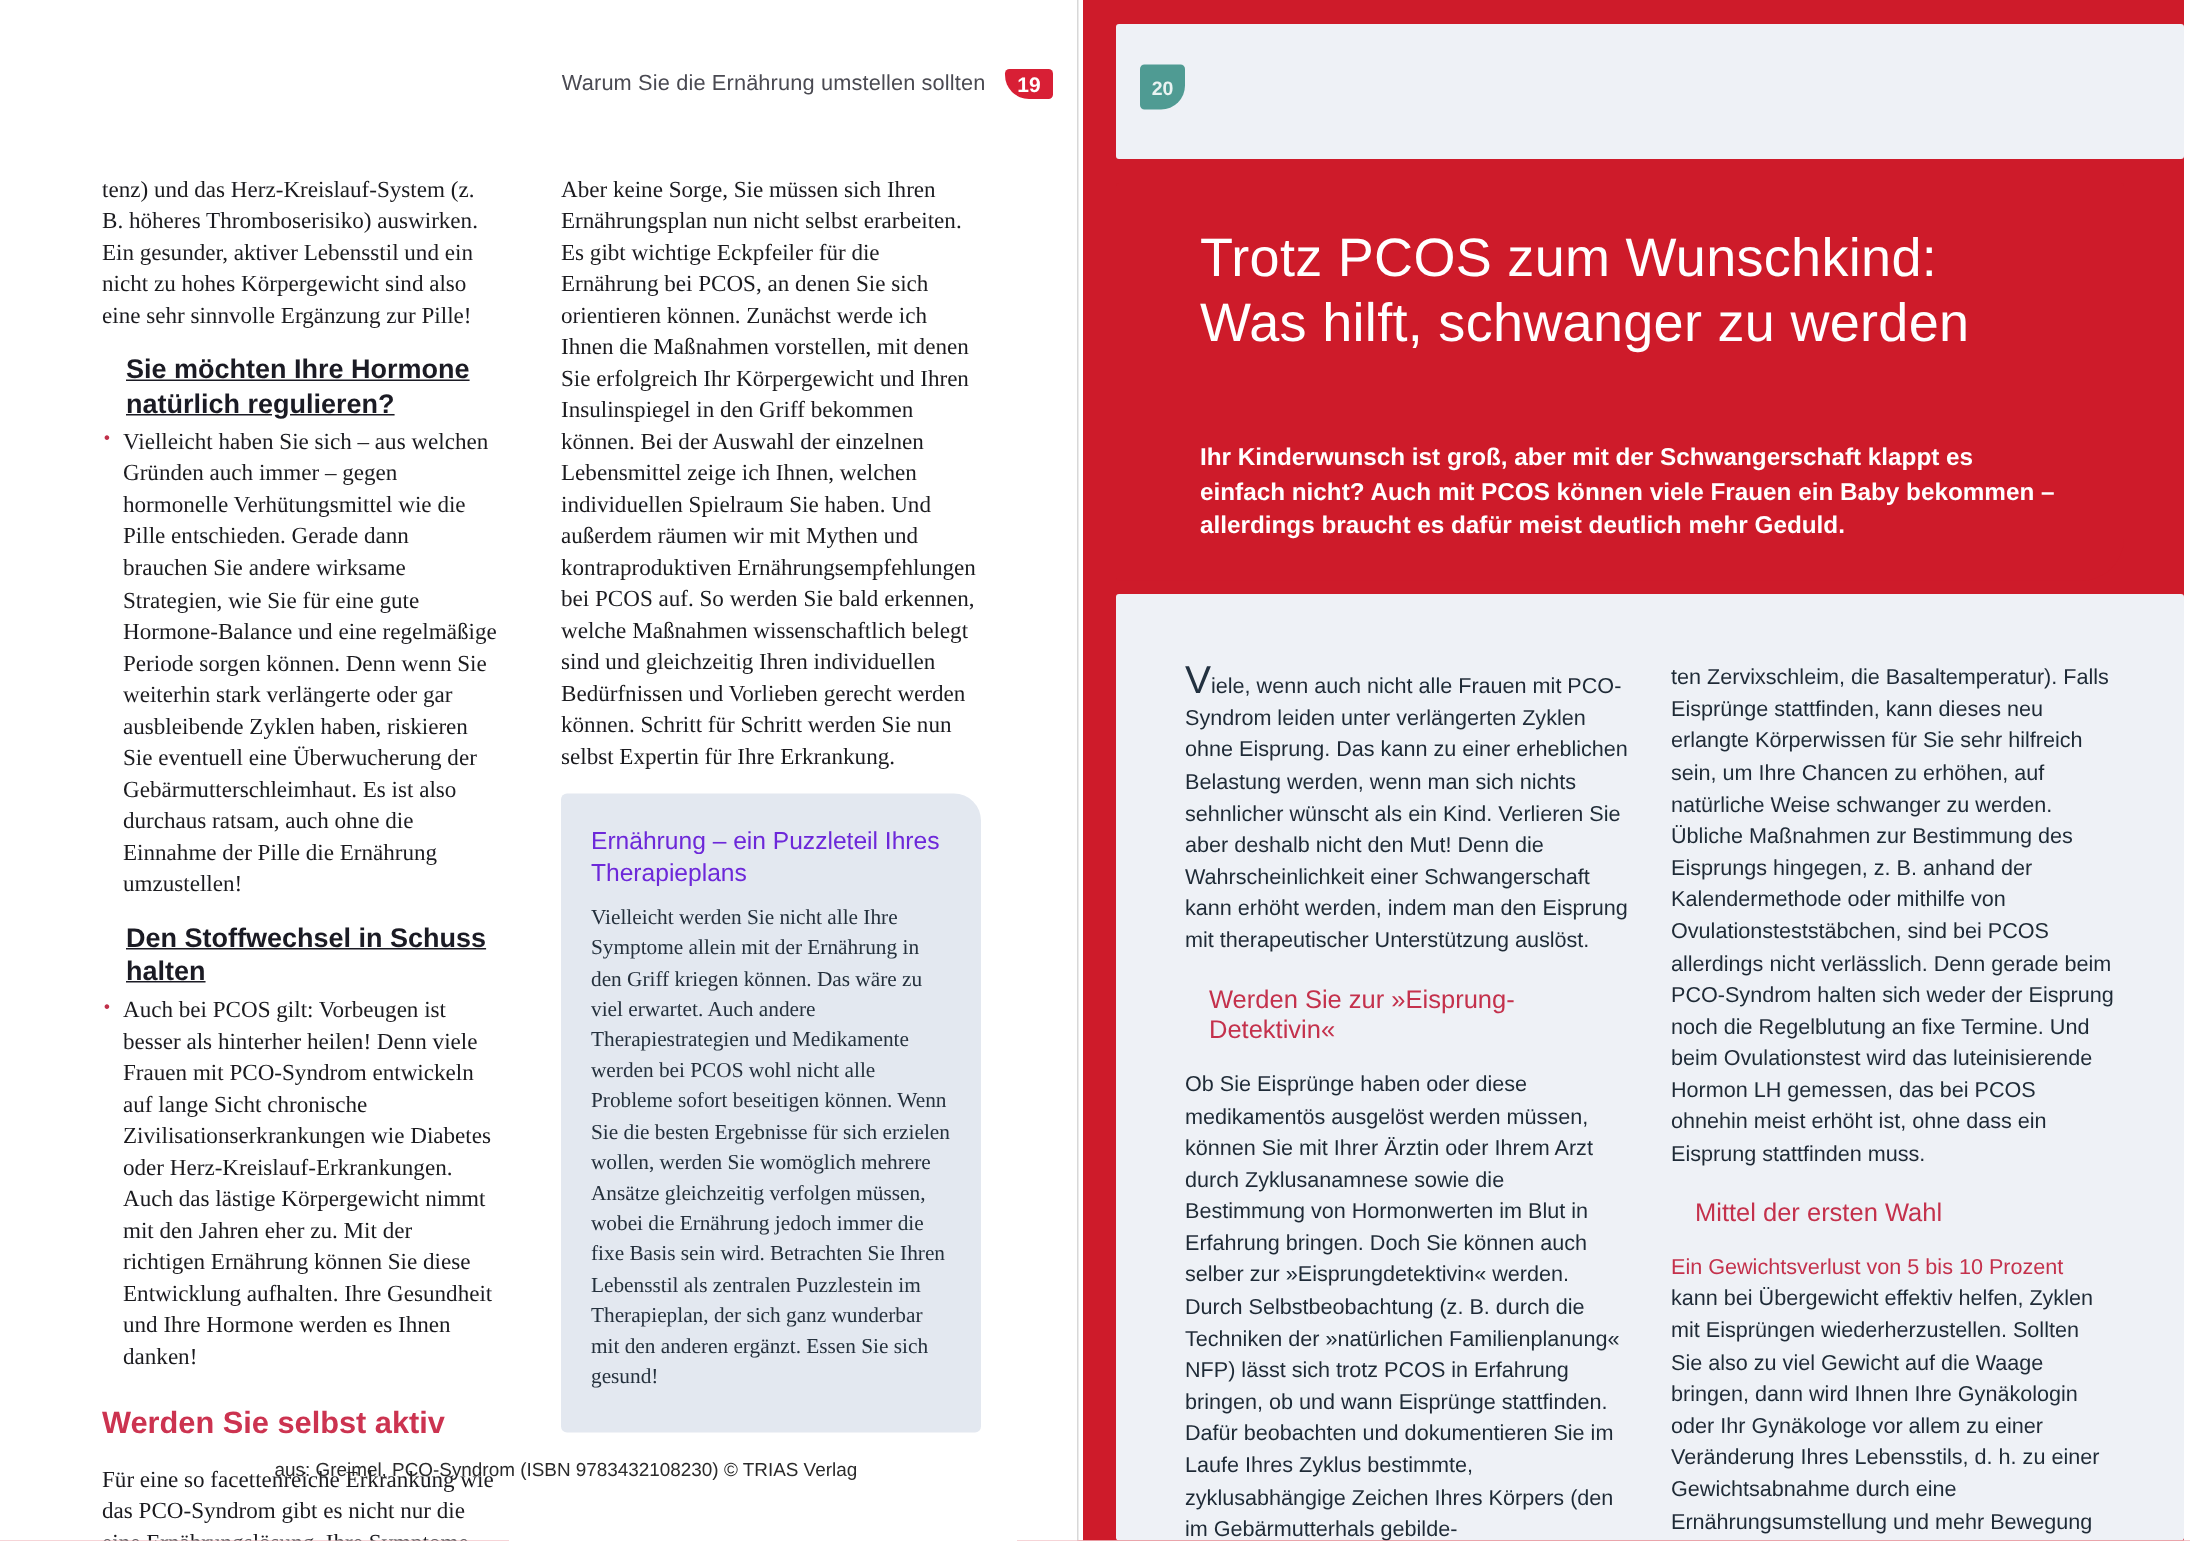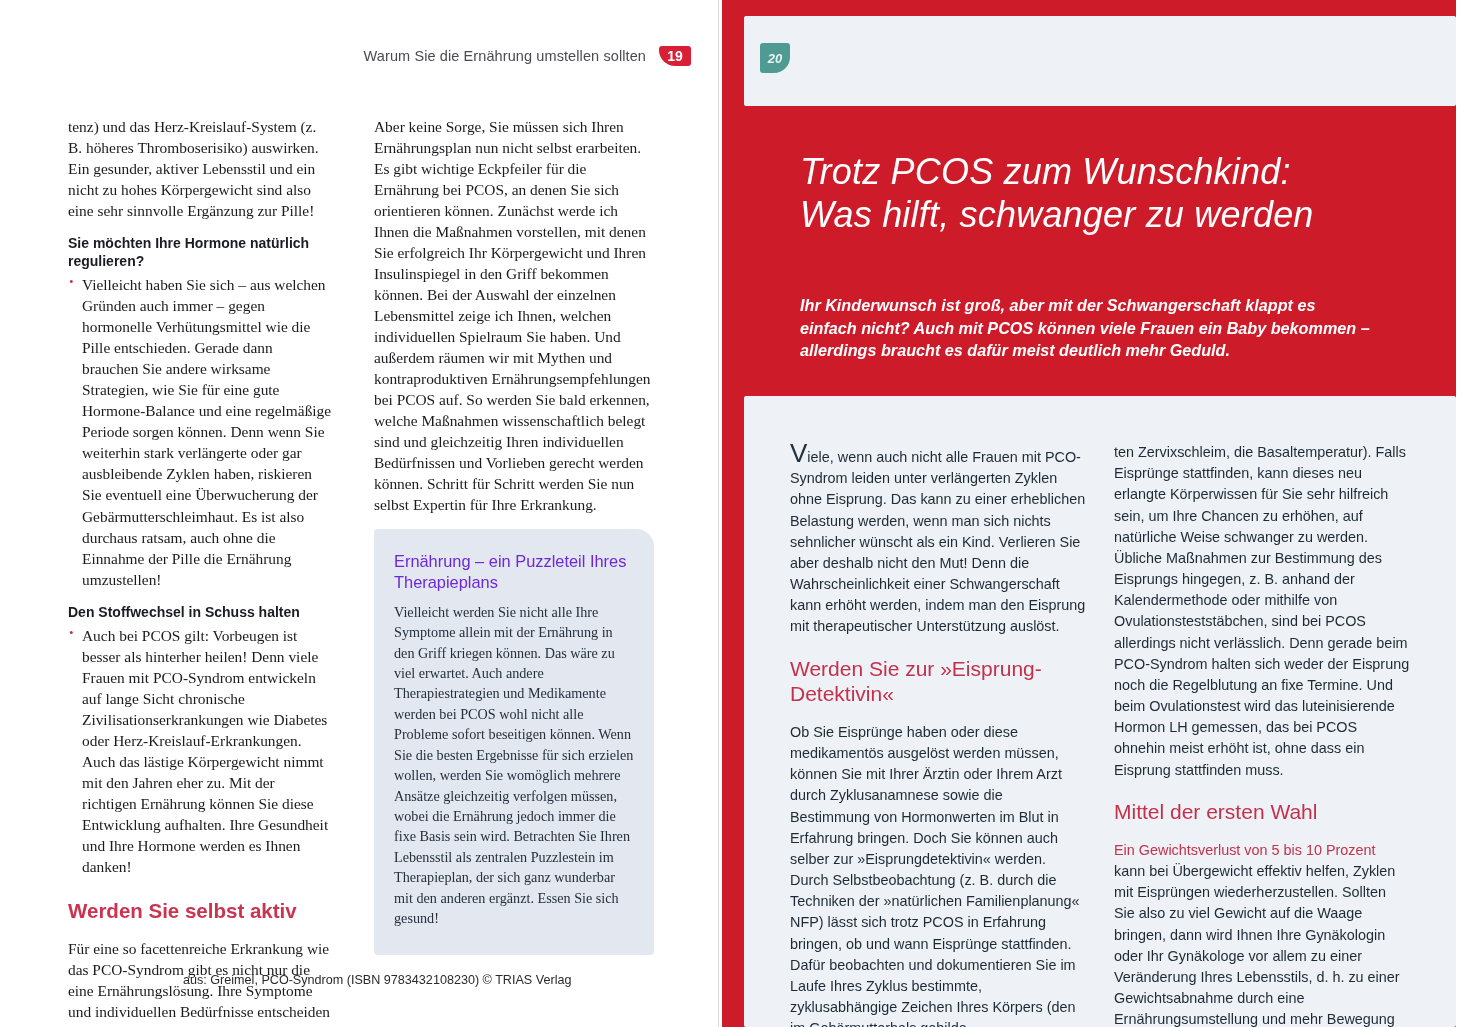--- a/index.html
+++ b/index.html
@@ -20,21 +20,21 @@
     flex: 0 0 718px;
   }
   .gutter {
     position: absolute; left: 718px; top: 0;
     width: 4px; height: 1027px;
     background: #ffffff;
     border-left: 1px solid #d8d8d8;
     z-index: 5;
   }
   .left-header {
-    position: absolute; left: 5px; top: 38px;
+    position: absolute; left: 16px; top: 38px;
     width: 718px; height: 36px;
     display: flex; justify-content: flex-end; align-items: center;
     padding-right: 32px;
   }
   .left-header-text {
     font-size: 14.5px; color: #4a4a52; letter-spacing: .1px;
     margin-right: 13px; white-space: nowrap;
   }
   .folio-red {
     width: 32px; height: 20px;
@@ -52,22 +52,22 @@
   .lcol { width: 280px; }
 
   .bodytext {
     font-family: "Liberation Serif", serif;
     font-size: 15.4px; line-height: 1.365;
     color: #1b1b1f; text-align: left;
     margin: 0 0 14px 0;
   }
   .subhead {
     font-family: "Liberation Sans", sans-serif;
-    font-size: 14px; font-weight: 700; line-height: 1.26;
-    color: #1b1b24; margin: 6px 0 4px 0;
+    font-size: 18px; font-weight: 700; line-height: 1.26;
+    color: #1b1b24; margin: 6px 0 4px 16px; text-decoration: underline;
   }
   ul.bullets { list-style: none; margin: 0 0 14px 0; padding: 0; }
   ul.bullets li {
     font-family: "Liberation Serif", serif;
     font-size: 15.4px; line-height: 1.365; color: #1b1b1f;
     position: relative; padding-left: 14px; margin-bottom: 10px;
   }
   ul.bullets li::before {
     content: "•"; position: absolute; left: 1px; top: -1px;
     color: #c0304a; font-size: 13px;
@@ -105,21 +105,21 @@
   .credit-left { left: 183px; top: 973px; }
 
   
   .page-right {
     position: relative;
     width: 738px; height: 1027px;
     background: #ce1b2a;
     flex: 0 0 738px;
     overflow: hidden;
   }
-  .right-inner { position: absolute; left: 0; top: 0; width: 738px; height: 788px; font-style: italic; }
+  .right-inner { position: absolute; left: 0; top: 0; width: 738px; height: 788px; }
 
   .rp-topbar {
     position: absolute; left: 26px; top: 16px;
     width: 712px; height: 90px;
     background: #eef1f6;
     border-radius: 2px;
   }
   .folio-teal {
     position: absolute; left: 42px; top: 43px;
     width: 30px; height: 30px;
@@ -164,22 +164,22 @@
   .rbody {
     font-family: "Liberation Sans", sans-serif;
     font-size: 14.4px; line-height: 1.47; color: #1e2a36;
     margin: 16px 0 18px 0;
   }
   .dropcapline::first-letter {
     font-size: 26px; line-height: 0.9; color: #223140;
   }
   .rredhead {
     font-family: "Liberation Sans", sans-serif;
-    font-size: 21px; color: #c4314c; font-weight: 400;
-    line-height: 1.2; margin: 10px 0 13px 0;
+    font-size: 17px; color: #c4314c; font-weight: 400;
+    line-height: 1.2; margin: 10px 0 13px 16px;
   }
   .hl-red { color: #c4314c; }
 </style>
 </head>
 <body>
 
 <div class="spread">
 
   <div class="page-left">
 

